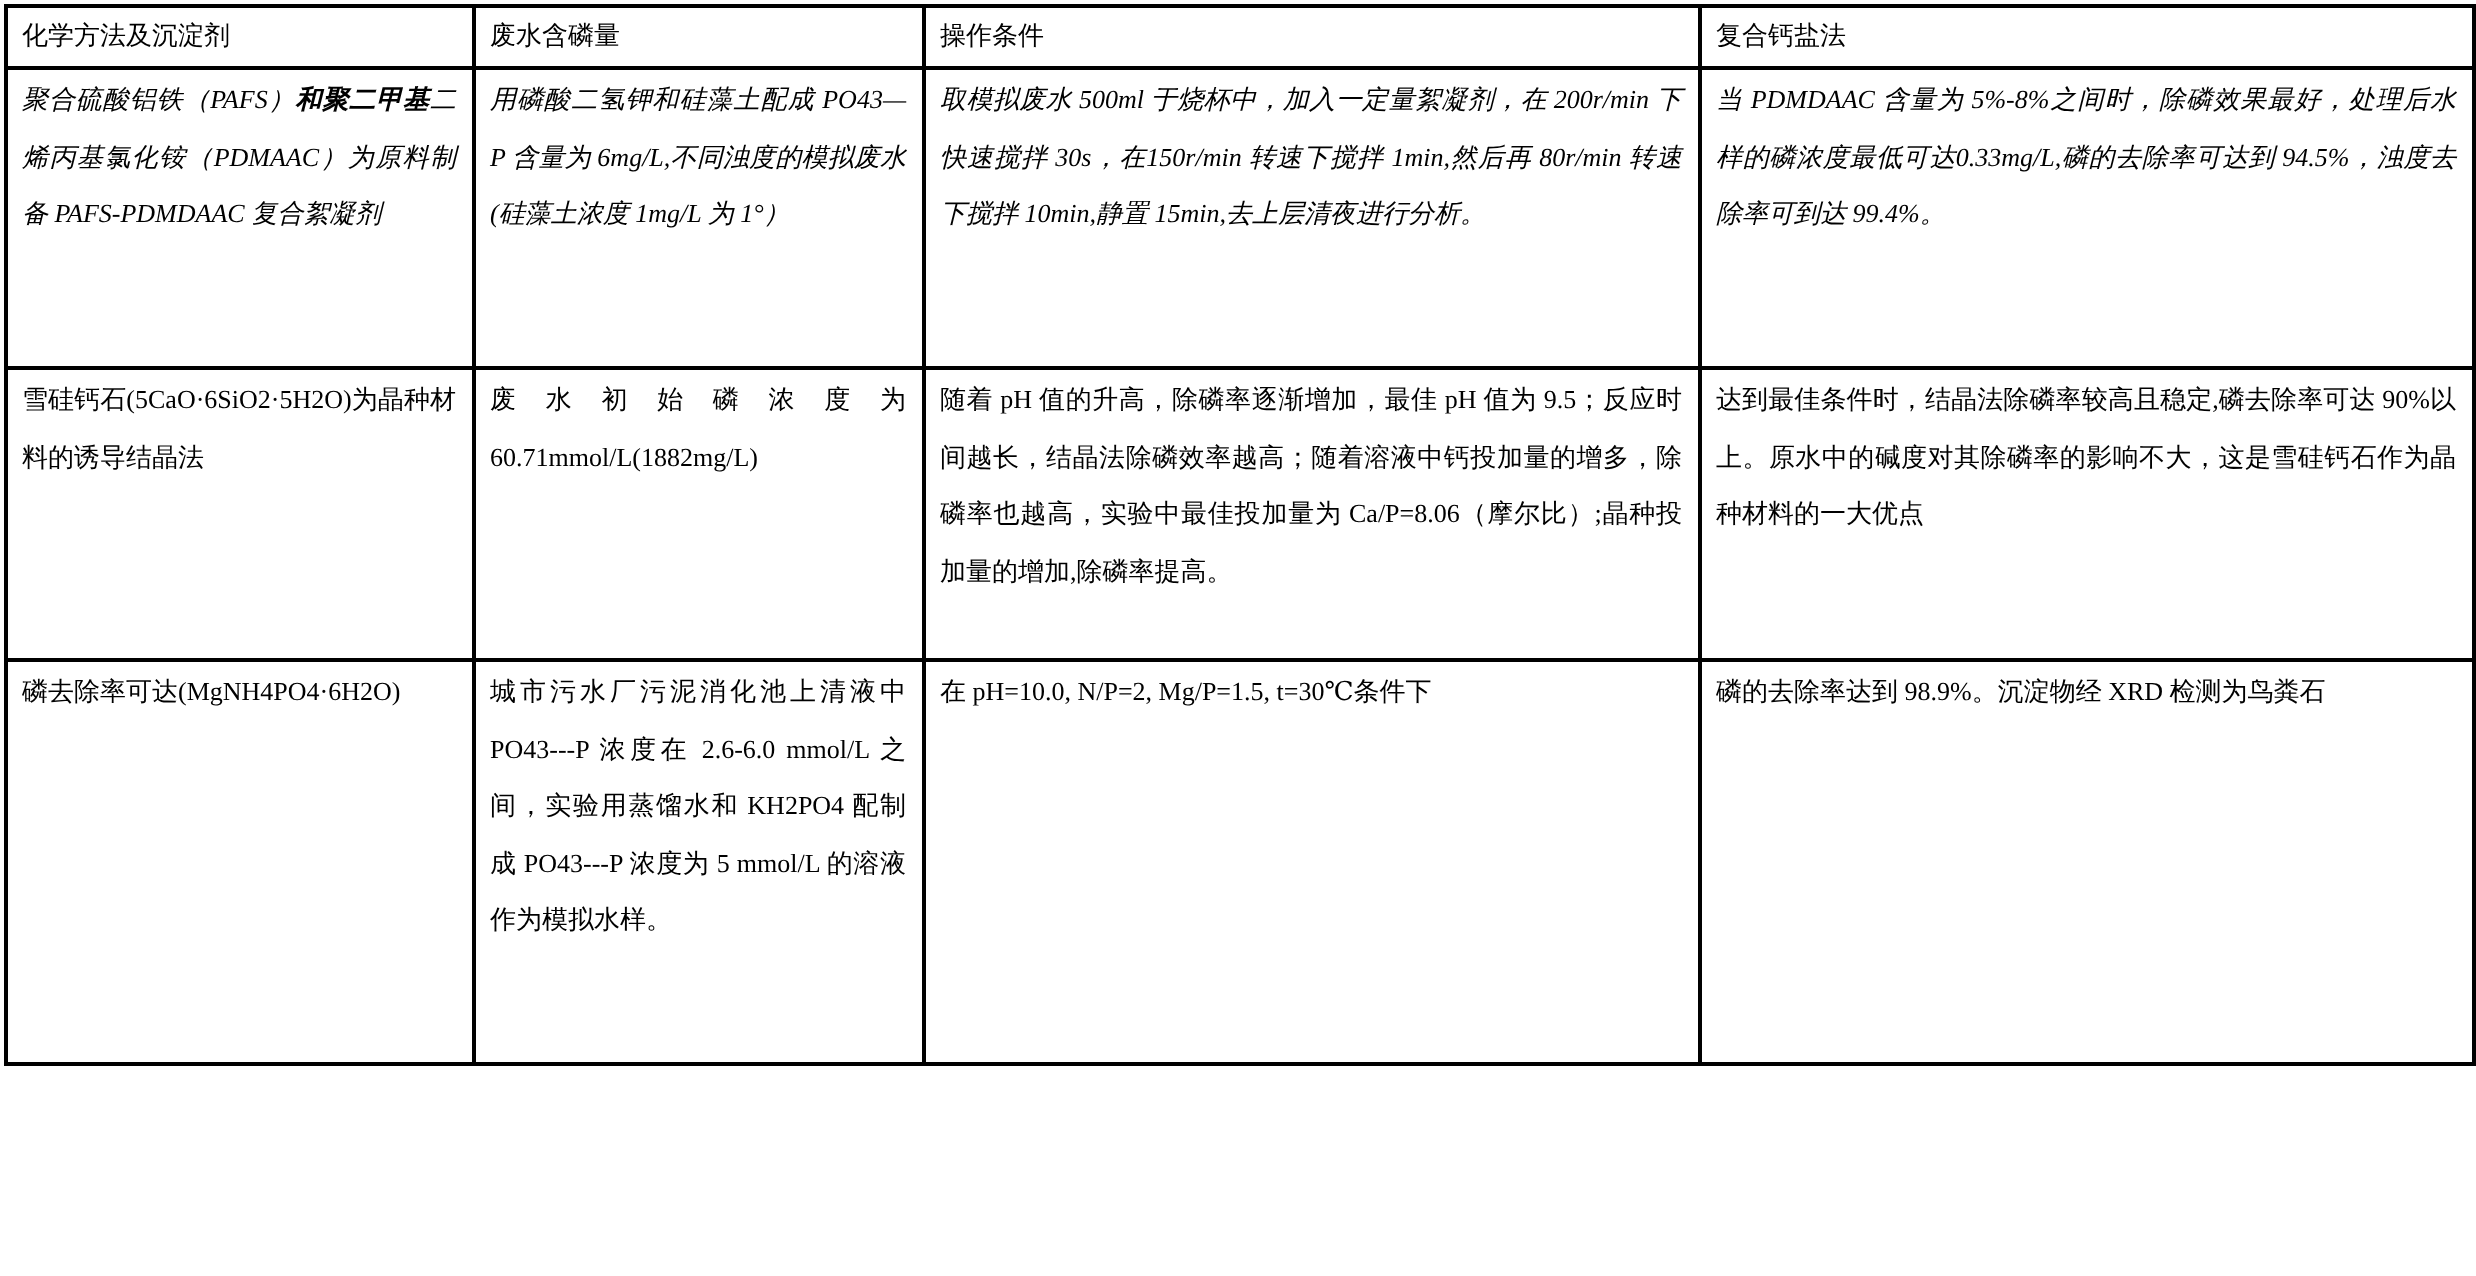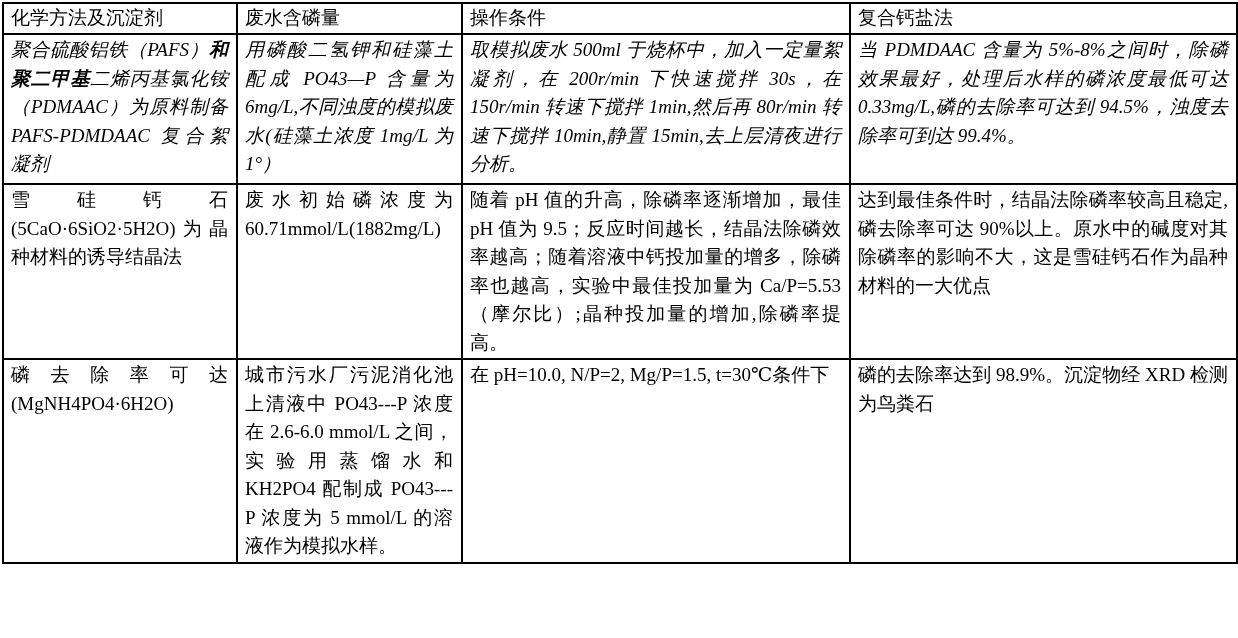--- a/index.html
+++ b/index.html
@@ -19,21 +19,21 @@
     table-layout: fixed;
     width: 1234px;
     margin: 2px;
     background: #ffffff;
   }
   table.doc-table th,
   table.doc-table td {
     border: 2px solid #000000;
     vertical-align: top;
     padding: 1px 8px 1px 7px;
-    font-size: 19px;
+    font-size: 13px;
     line-height: 28.5px;
     font-weight: normal;
     text-align: justify;
     word-break: normal;
     overflow-wrap: break-word;
   }
   table.doc-table th {
     text-align: left;
     height: 27px;
     line-height: 26px;
@@ -65,21 +65,21 @@
   <tbody>
     <tr class="row-1">
       <td><span class="seg-normal">聚合硫酸铝铁（PAFS）</span><span class="seg-bold">和聚二甲基</span><span class="seg-normal">二烯丙基氯化铵（PDMAAC）为原料制备 PAFS-PDMDAAC 复合絮凝剂</span></td>
       <td>用磷酸二氢钾和硅藻土配成 PO43—P 含量为 6mg/L,不同浊度的模拟废水(硅藻土浓度 1mg/L 为 1°）</td>
       <td>取模拟废水 500ml 于烧杯中，加入一定量絮凝剂，在 200r/min 下快速搅拌 30s，在150r/min 转速下搅拌 1min,然后再 80r/min 转速下搅拌 10min,静置 15min,去上层清夜进行分析。</td>
       <td>当 PDMDAAC 含量为 5%-8%之间时，除磷效果最好，处理后水样的磷浓度最低可达0.33mg/L,磷的去除率可达到 94.5%，浊度去除率可到达 99.4%。</td>
     </tr>
     <tr class="row-2">
       <td><span class="seg-normal">雪硅钙石(5CaO·6SiO2·5H2O)为晶种材料的诱导结晶法</span></td>
       <td>废水初始磷浓度为 60.71mmol/L(1882mg/L)</td>
-      <td>随着 pH 值的升高，除磷率逐渐增加，最佳 pH 值为 9.5；反应时间越长，结晶法除磷效率越高；随着溶液中钙投加量的增多，除磷率也越高，实验中最佳投加量为 Ca/P=5.53（摩尔比）;晶种投加量的增加,除磷率提高。</td>
+      <td>随着 pH 值的升高，除磷率逐渐增加，最佳 pH 值为 9.5；反应时间越长，结晶法除磷效率越高；随着溶液中钙投加量的增多，除磷率也越高，实验中最佳投加量为 Ca/P=8.06（摩尔比）;晶种投加量的增加,除磷率提高。</td>
       <td>达到最佳条件时，结晶法除磷率较高且稳定,磷去除率可达 90%以上。原水中的碱度对其除磷率的影响不大，这是雪硅钙石作为晶种材料的一大优点</td>
     </tr>
     <tr class="row-4">
       <td><span class="seg-normal">磷去除率可达(MgNH4PO4·6H2O)</span></td>
       <td>城市污水厂污泥消化池上清液中 PO43---P 浓度在 2.6-6.0 mmol/L 之间，实验用蒸馏水和 KH2PO4 配制成 PO43---P 浓度为 5 mmol/L 的溶液作为模拟水样。</td>
       <td>在 pH=10.0, N/P=2, Mg/P=1.5, t=30℃条件下</td>
       <td>磷的去除率达到 98.9%。沉淀物经 XRD 检测为鸟粪石</td>
     </tr>
   </tbody>
 </table>

